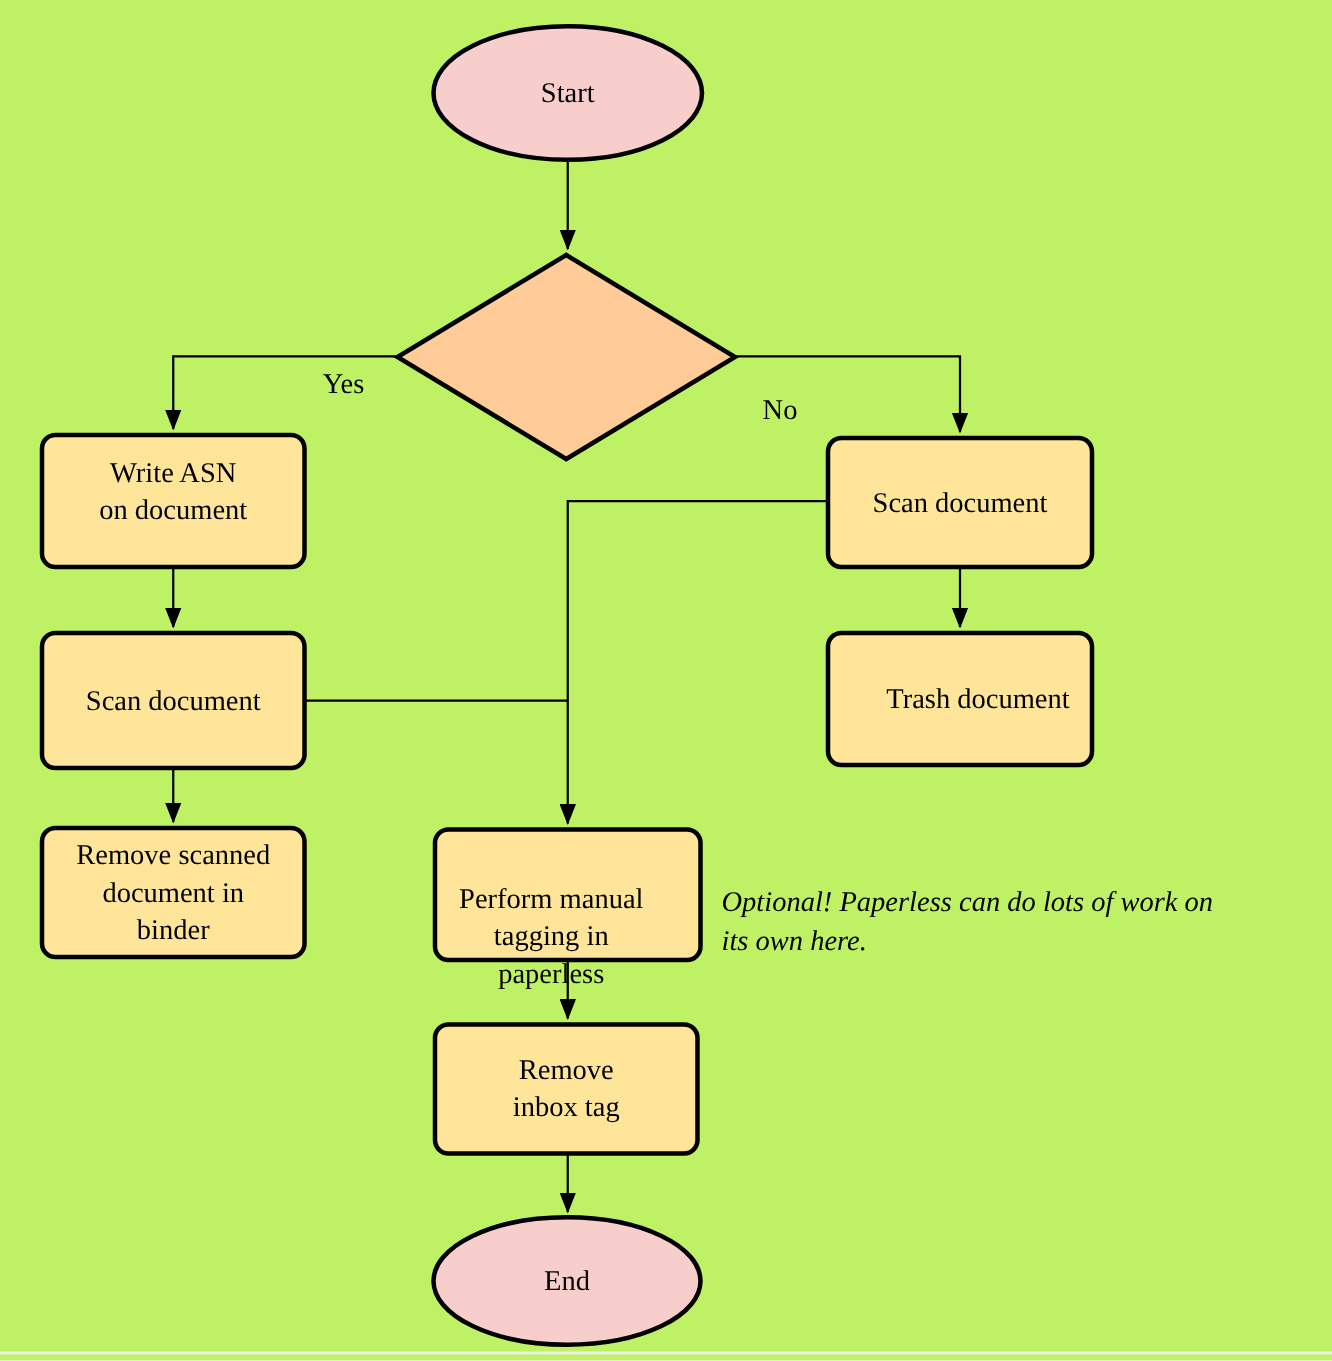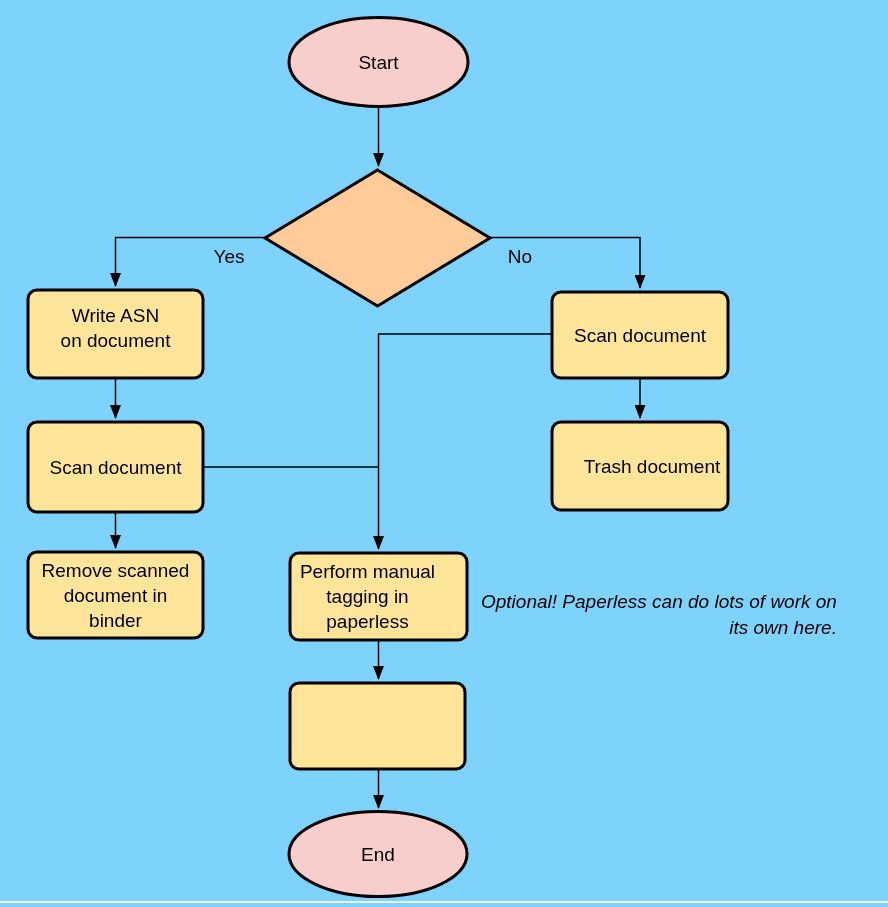--- a/index.html
+++ b/index.html
@@ -1,21 +1,21 @@
 <!DOCTYPE html>
 <html><head>
 <meta charset="utf-8">
 <style>
   html, body { margin: 0; padding: 0; background: #ffffff; }
   #canvas {
     position: relative;
     width: 888px;
     height: 907px;
-    background: #7dd3fc;
-    font-family: Liberation Sans, sans-serif;
+    background: #bef264;
+    font-family: Liberation Serif, serif;
     color: #000000;
     overflow: hidden;
   }
   #shapes-layer {
     position: absolute;
     left: 0; top: 0;
   }
   .node-label {
     position: absolute;
     display: flex;
@@ -86,39 +86,41 @@
     <polyline points="203,467 378.5,467" fill="none" stroke="#000000" stroke-width="1.5"></polyline>
     <polyline points="378.5,640 378.5,679" fill="none" stroke="#000000" stroke-width="1.5" marker-end="url(#arrow)"></polyline>
     <polyline points="378.5,769 378.5,808" fill="none" stroke="#000000" stroke-width="1.5" marker-end="url(#arrow)"></polyline>
   </svg>
 
   <div class="node-label" style="left:289px; top:17px; width:179px; height:90px;">Start</div>
 
 
   <div class="edge-label" style="left:203px; top:209px; width:52px; height:24px;">Yes</div>
 
-  <div class="edge-label" style="left:494px; top:209px; width:52px; height:24px;">No</div>
+  <div class="edge-label" style="left:494px; top:226px; width:52px; height:24px;">No</div>
 
   <div class="node-label" style="left:28px; top:290px; width:175px; height:76px;">Write ASN
 on document</div>
 
   <div class="node-label" style="left:28px; top:422px; width:175px; height:90px;">Scan document</div>
 
   <div class="node-label" style="left:28px; top:552px; width:175px; height:86px;">Remove scanned
 document in
 binder</div>
 
   <div class="node-label" style="left:552px; top:292px; width:176px; height:86px;">Scan document</div>
 
   <div class="node-label" style="left:552px; top:422px; width:200px; height:88px;">Trash document</div>
 
-  <div class="node-label" style="left:290px; top:553px; width:155px; height:87px;">Perform manual
+  <div class="node-label" style="left:290px; top:581px; width:155px; height:87px;">Perform manual
 tagging in
 paperless</div>
 
-  <div class="note-text" style="left:481px; top:589px;text-align:right;">Optional! Paperless can do lots of work on
+  <div class="note-text" style="left:481px; top:589px;">Optional! Paperless can do lots of work on
 its own here.</div>
 
+  <div class="node-label" style="left:290px; top:683px; width:175px; height:86px;">Remove
+inbox tag</div>
 
   <div class="node-label" style="left:289px; top:812px; width:178px; height:85px;">End</div>
 
   <div class="bottom-hairline"></div>
 </div>
 
 </body></html>

